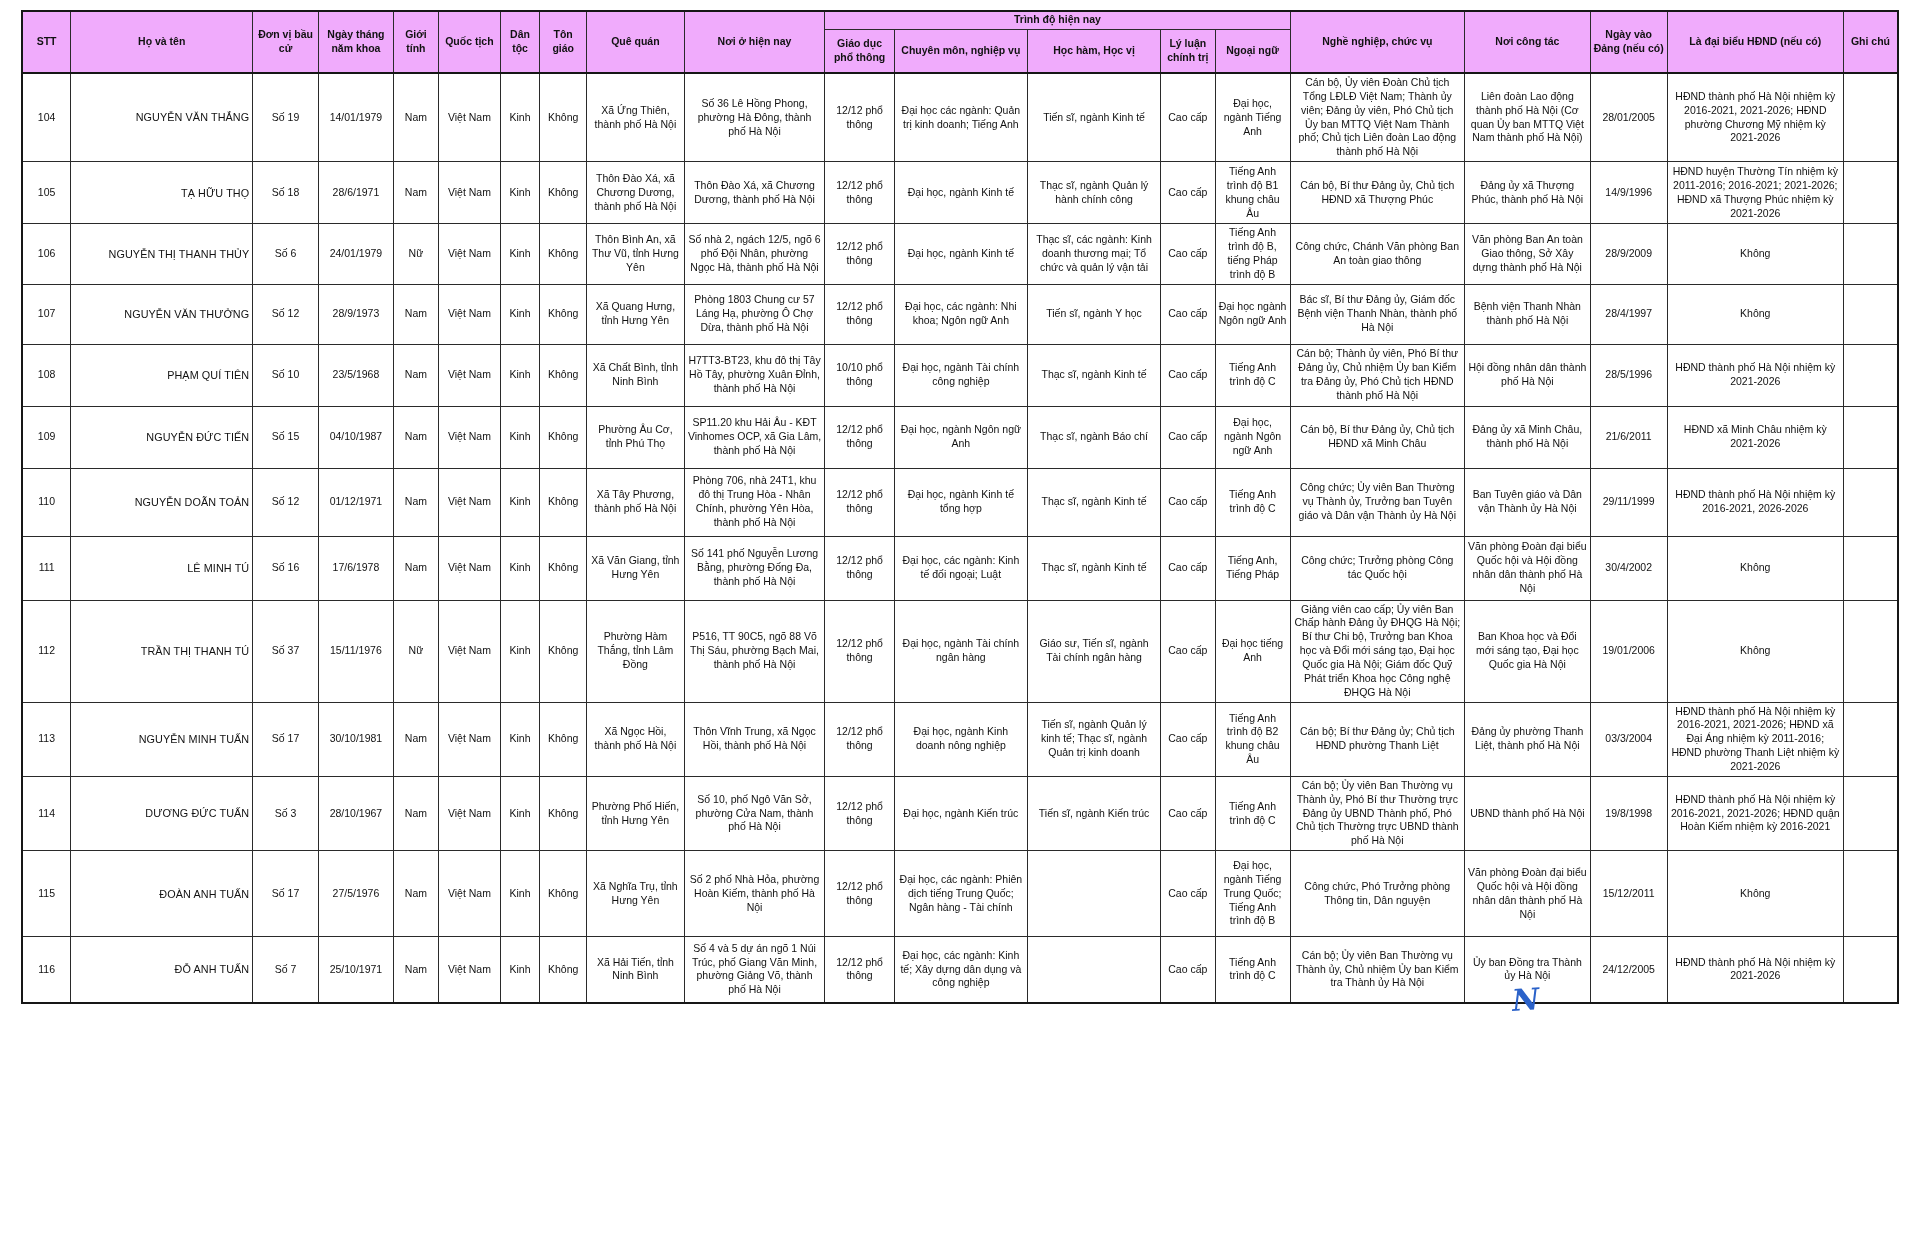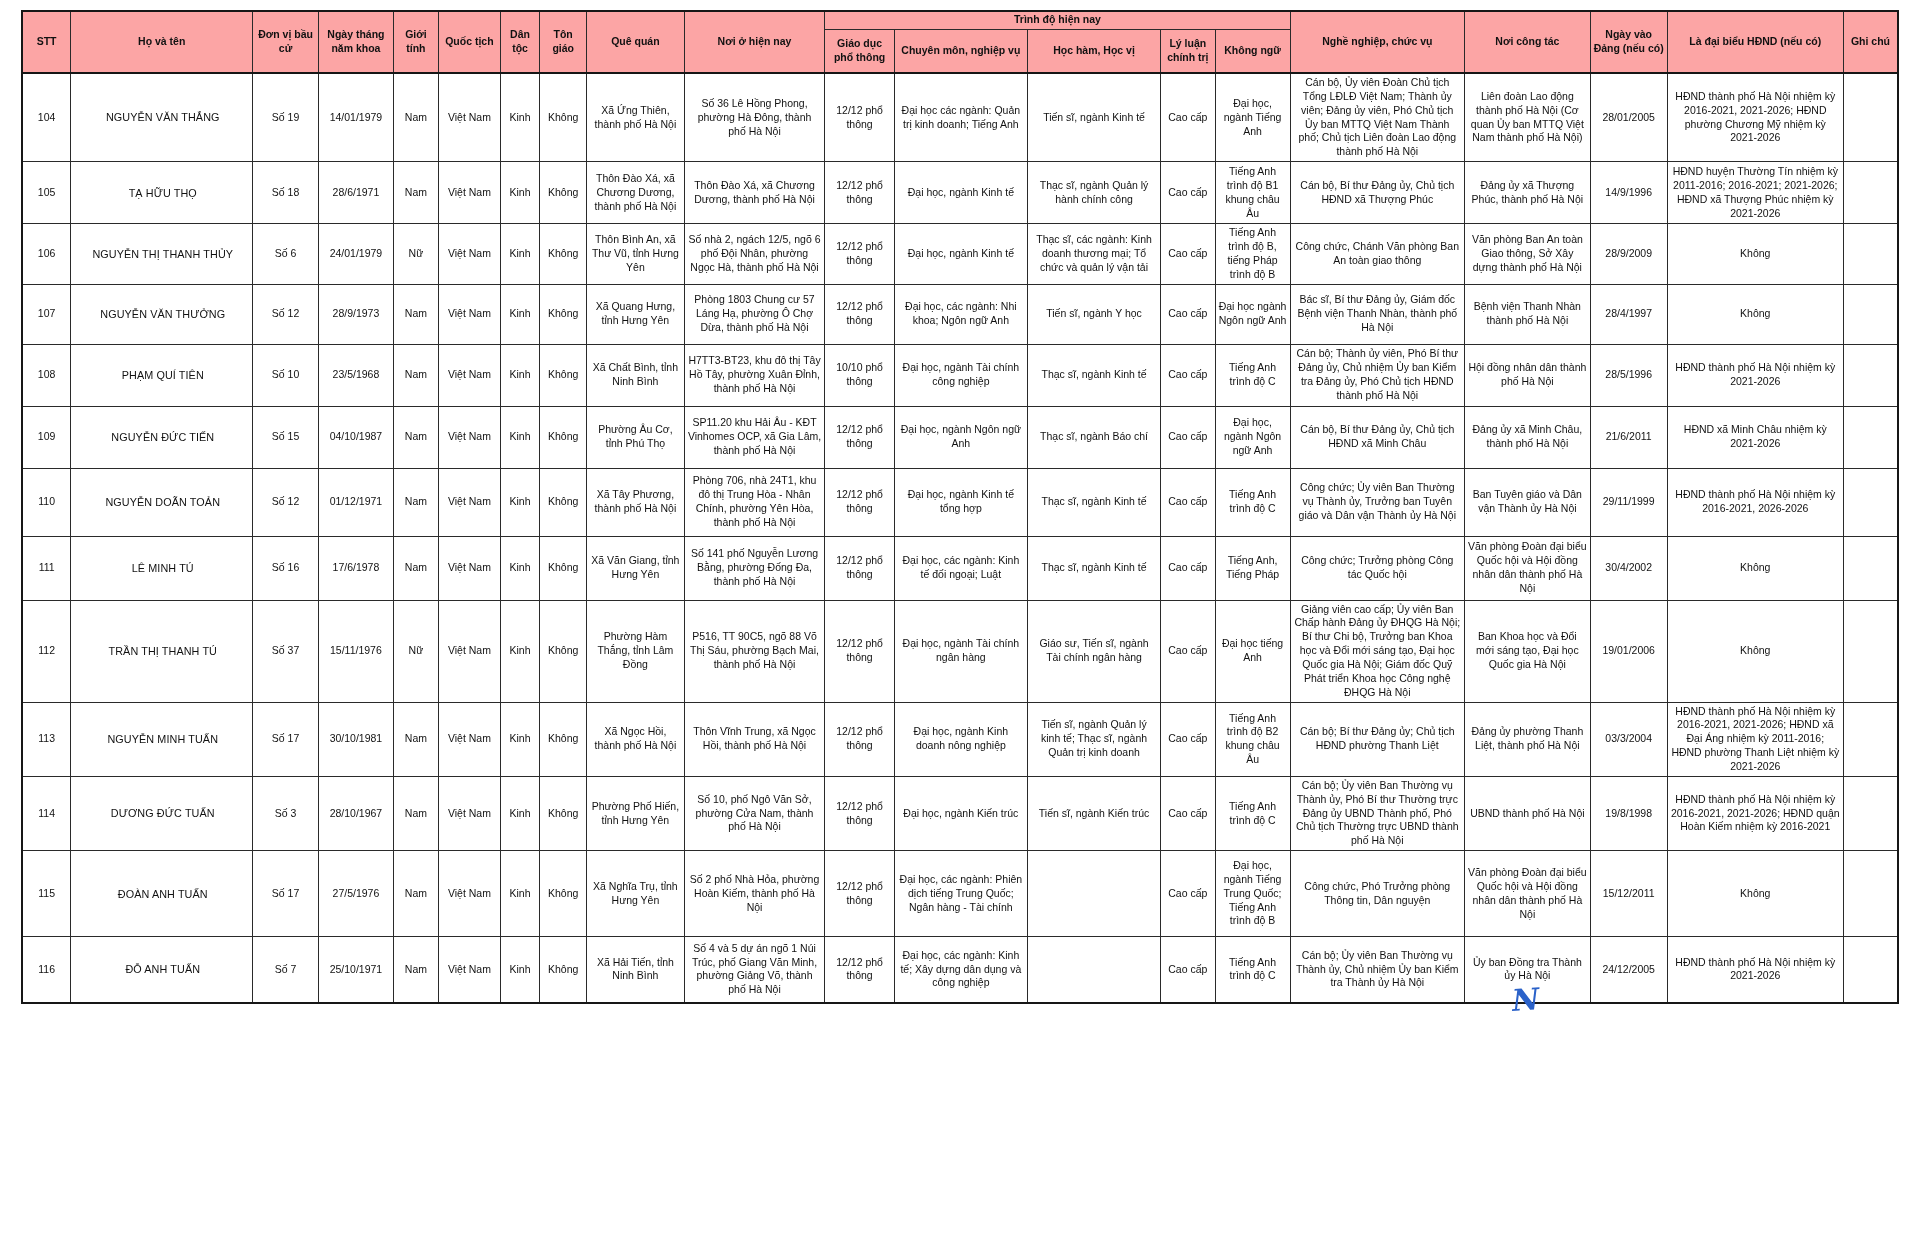--- a/index.html
+++ b/index.html
@@ -21,26 +21,26 @@
   .roster th, .roster td {
     border: 1px solid #2a2a2a;
     font-size: 10.5px;
     line-height: 1.32;
     text-align: center;
     vertical-align: middle;
     padding: 2px 3px;
     word-wrap: break-word;
     overflow: hidden;
   }
-  .roster thead th { font-weight: bold; font-size: 10.5px; background: #fca5a5; }
+  .roster thead th { font-weight: bold; font-size: 10.5px; background: #f0abfc; }
   .roster thead { border-bottom: 2px solid #161616; }
   .roster thead tr.group-row th { height: 18px; padding: 1px 2px; }
   .roster thead tr.main-row th { height: 44px; }
   .roster td.name-cell {
-    text-align: center;
+    text-align: right;
     padding-left: 5px;
     font-size: 10.8px;
     letter-spacing: 0.1px;
   }
   .signature {
     position: absolute;
     left: 1512px;
     top: 972px;
     color: #2b62c9;
     font-size: 30px;
@@ -94,21 +94,21 @@
         <th rowspan="2">Nơi công tác</th>
         <th rowspan="2">Ngày vào Đảng (nếu có)</th>
         <th rowspan="2">Là đại biểu HĐND (nếu có)</th>
         <th rowspan="2">Ghi chú</th>
       </tr>
       <tr class="main-row">
         <th>Giáo dục phổ thông</th>
         <th>Chuyên môn, nghiệp vụ</th>
         <th>Học hàm, Học vị</th>
         <th>Lý luận chính trị</th>
-        <th>Không ngữ</th>
+        <th>Ngoại ngữ</th>
       </tr>
     </thead>
     <tbody>
     <tr style="height: 88px;">
           <td>104</td>
           <td class="name-cell">NGUYỄN VĂN THẮNG</td>
           <td>Số 19</td>
           <td>14/01/1979</td>
           <td>Nam</td>
           <td>Việt Nam</td>

